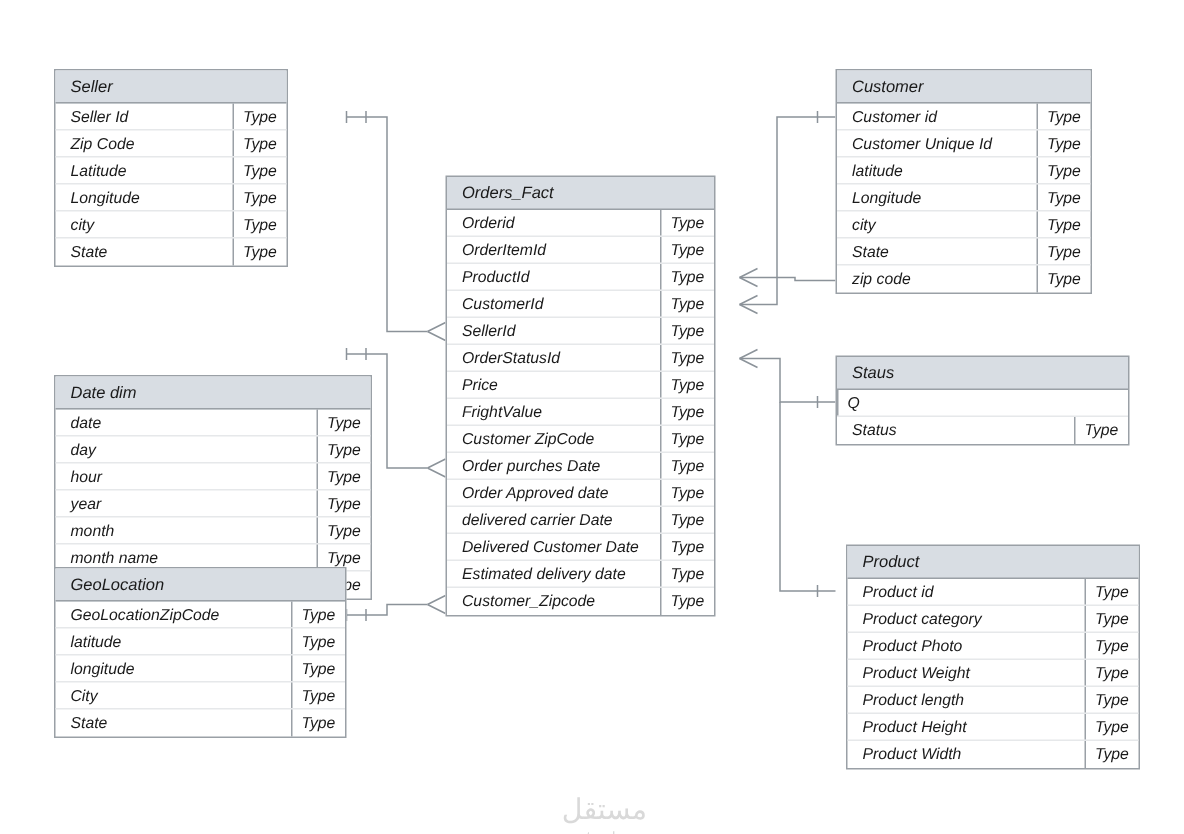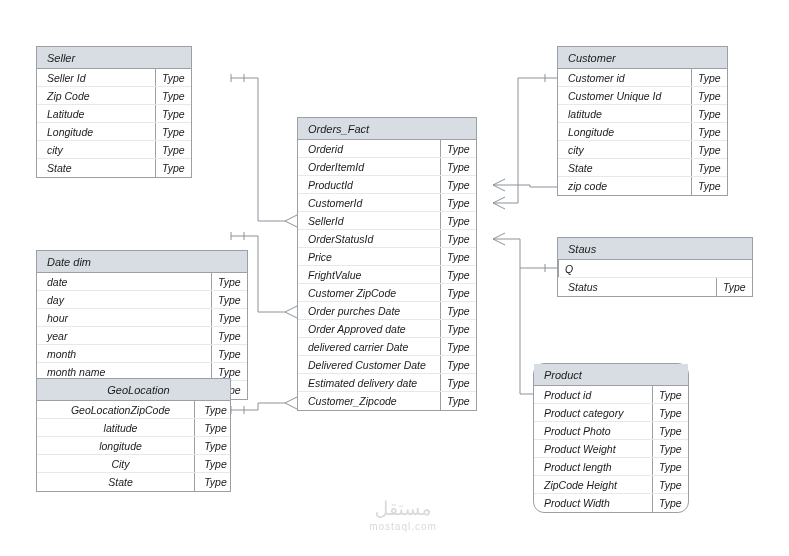--- a/index.html
+++ b/index.html
@@ -80,20 +80,21 @@
     top: 498px;
     width: 110px;
     text-align: center;
     color: #d9d9d9;
     user-select: none;
   }
   .watermark .wm-ar {
     font-size: 19px;
     line-height: 22px;
     letter-spacing: 1px;
+    margin-top: 32px;
   }
   .watermark .wm-en {
     font-size: 10px;
     line-height: 14px;
     letter-spacing: 1px;
   }
 </style>
 </head>
 <body>
 
@@ -189,21 +190,21 @@
     <div class="row">
       <div class="name">month name</div>
       <div class="type">Type</div>
     </div>
     <div class="row">
       <div class="name">Quarter</div>
       <div class="type">Type</div>
     </div>
   </div>
 
-  <div class="entity" style="left:36px; top:378px; width:195px;text-align:center;">
+  <div class="entity" style="left:36px; top:378px; width:195px;">
     <div class="entity-title">GeoLocation</div>
     <div class="row">
       <div class="name">GeoLocationZipCode</div>
       <div class="type">Type</div>
     </div>
     <div class="row">
       <div class="name">latitude</div>
       <div class="type">Type</div>
     </div>
     <div class="row">
@@ -320,21 +321,21 @@
     <div class="entity-title">Staus</div>
     <div class="row">
       <div class="type">Q</div>
     </div>
     <div class="row">
       <div class="name">Status</div>
       <div class="type">Type</div>
     </div>
   </div>
 
-  <div class="entity" style="left:533px; top:363px; width:156px;border-radius:11px;">
+  <div class="entity" style="left:564px; top:363px; width:196px;">
     <div class="entity-title">Product</div>
     <div class="row">
       <div class="name">Product id</div>
       <div class="type">Type</div>
     </div>
     <div class="row">
       <div class="name">Product category</div>
       <div class="type">Type</div>
     </div>
     <div class="row">
@@ -343,21 +344,21 @@
     </div>
     <div class="row">
       <div class="name">Product Weight</div>
       <div class="type">Type</div>
     </div>
     <div class="row">
       <div class="name">Product length</div>
       <div class="type">Type</div>
     </div>
     <div class="row">
-      <div class="name">ZipCode Height</div>
+      <div class="name">Product Height</div>
       <div class="type">Type</div>
     </div>
     <div class="row">
       <div class="name">Product Width</div>
       <div class="type">Type</div>
     </div>
   </div>
 
   <div class="watermark">
     <div class="wm-ar">مستقل</div>

